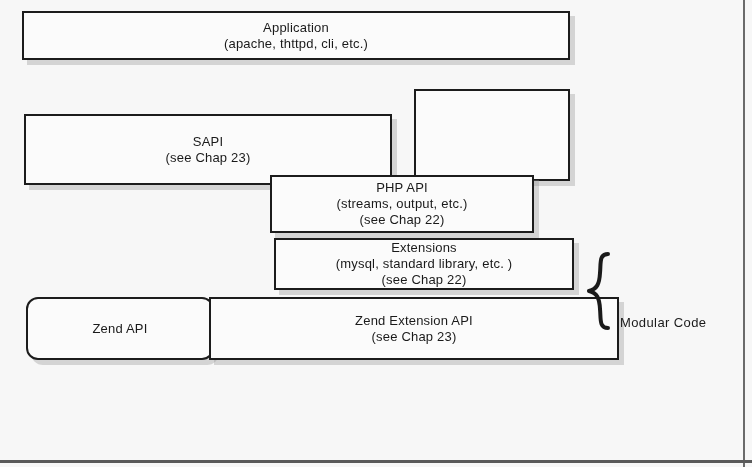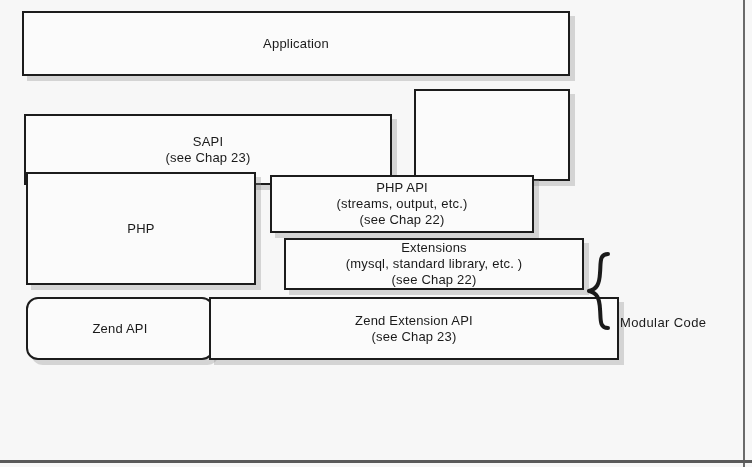--- a/index.html
+++ b/index.html
@@ -66,42 +66,40 @@
     letter-spacing: 0.4px;
     white-space: nowrap;
     margin-top: 32px;
   }
 </style>
 </head>
 <body>
 
 <div id="canvas">
 
-  <div class="box" style="left:22px; top:11px; width:548px; height:65px;">
+  <div class="box" style="left:22px; top:11px; width:548px; height:49px;">
     <span class="line">Application</span>
+    <span class="line">(apache, thttpd, cli, etc.)</span>
   </div>
 
   <div class="box" style="left:24px; top:89px; width:368px; height:71px;margin-top:25px;">
     <span class="line">SAPI</span>
     <span class="line">(see Chap 23)</span>
   </div>
 
   <div class="box" style="left:414px; top:89px; width:156px; height:92px;"></div>
 
-  <div class="box" style="left:26px; top:172px; width:230px; height:113px;">
-    <span class="line">PHP</span>
-  </div>
 
   <div class="box" style="left:270px; top:175px; width:264px; height:58px;">
     <span class="line">PHP API</span>
     <span class="line">(streams, output, etc.)</span>
     <span class="line">(see Chap 22)</span>
   </div>
 
-  <div class="box" style="left:284px; top:238px; width:300px; height:52px;">
+  <div class="box" style="left:274px; top:238px; width:300px; height:52px;">
     <span class="line">Extensions</span>
     <span class="line">(mysql, standard library, etc. )</span>
     <span class="line">(see Chap 22)</span>
   </div>
 
   <div class="box" style="left:26px; top:297px; width:188px; height:63px;border-radius:12px;">
     <span class="line">Zend API</span>
   </div>
 
   <div class="box" style="left:209px; top:297px; width:410px; height:63px;">

